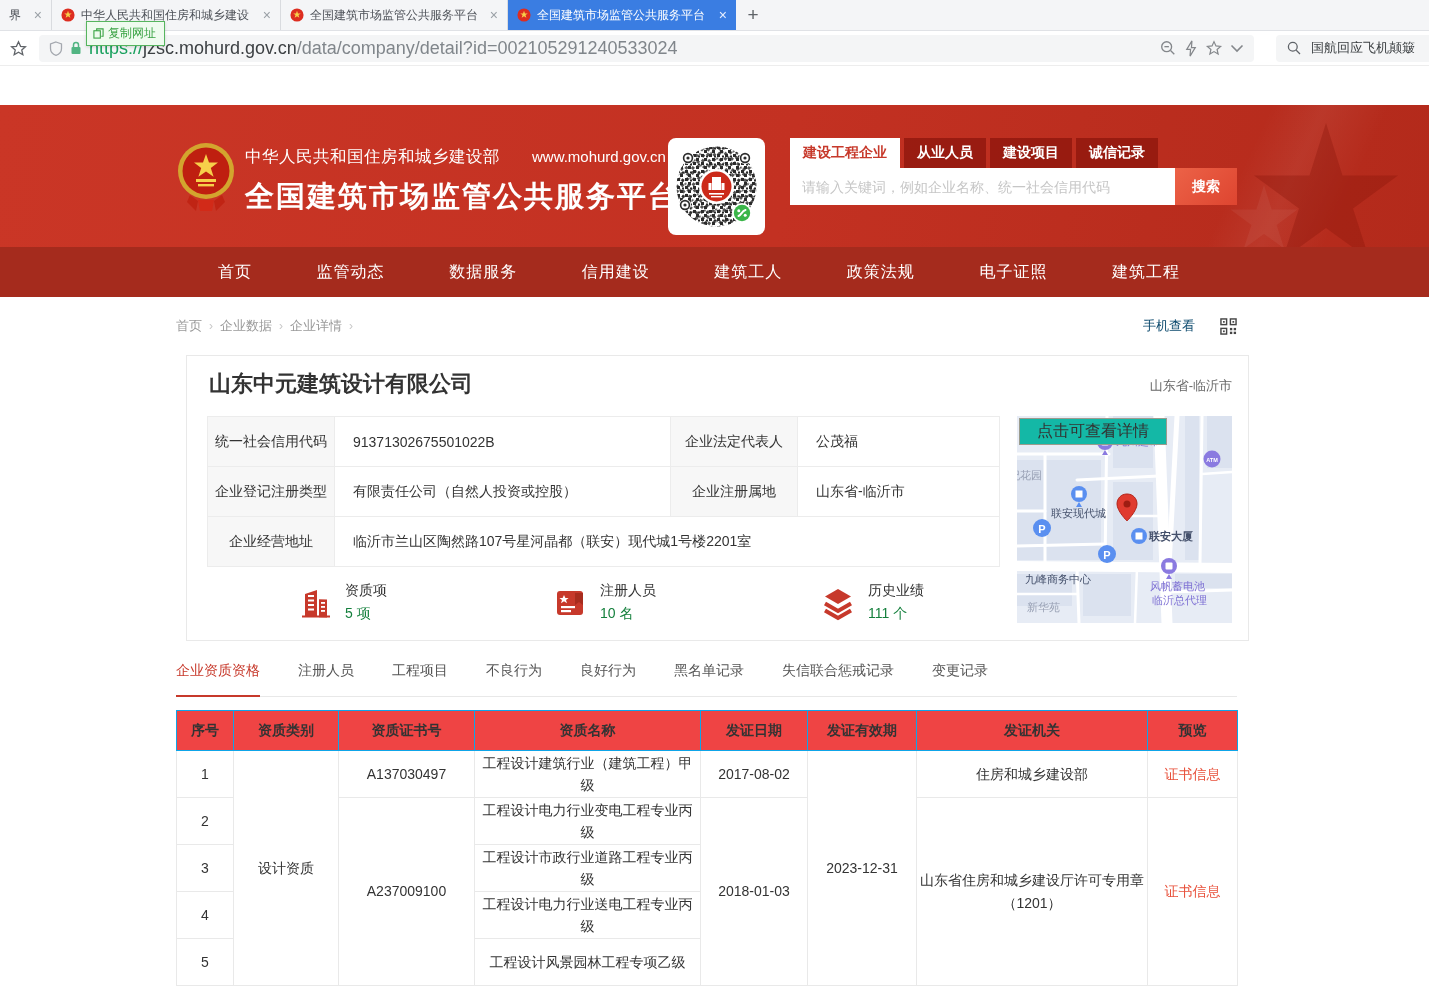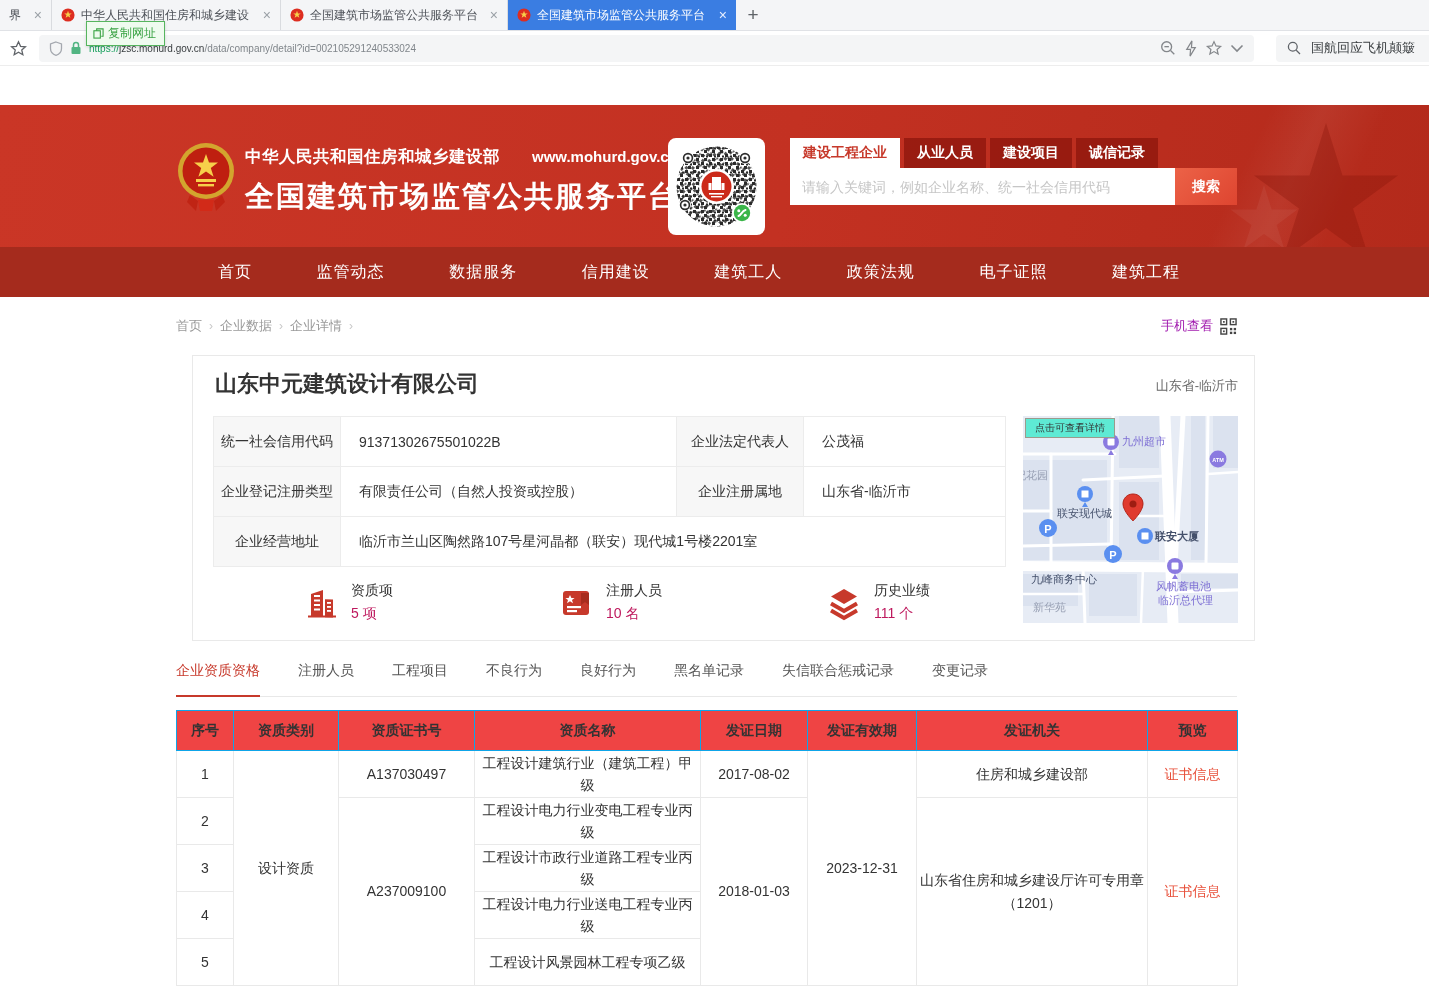--- a/index.html
+++ b/index.html
@@ -17,36 +17,36 @@
   .tab-3{width:228px;background:#3a7de2;color:#fff;border-right:none}
   .tab-3 .t-close{color:#e8f0ff}
   .newtab{width:34px;display:flex;align-items:center;justify-content:center;font-size:19px;color:#5f6368;cursor:pointer}
   .favicon{width:14px;height:14px;flex:0 0 auto}
 
   .copy-tooltip{position:absolute;top:21px;left:86px;z-index:40;background:#effbef;border:1px solid #56b55e;color:#3aa344;font-size:12px;padding:3px 8px 3px 6px;display:flex;align-items:center;gap:4px;box-shadow:0 1px 3px rgba(0,0,0,.15)}
 
   .addressbar{position:absolute;top:31px;left:0;width:1429px;height:35px;background:#fff;border-bottom:1px solid #ededed;display:flex;align-items:center}
   .ab-star{margin:0 11px 0 9px;flex:0 0 auto;cursor:pointer}
   .urlfield{height:27px;width:1215px;background:#f4f5f6;border-radius:4px;display:flex;align-items:center;padding:0 10px;gap:7px}
-  .url-text{font-size:10px;white-space:nowrap;overflow:hidden}
+  .url-text{font-size:18px;white-space:nowrap;overflow:hidden}
   .url-proto{color:#18a05d}
   .url-host{color:#3c4043}
   .url-path{color:#80868b}
   .urlfield .spacer{flex:1}
   .uf-ico{flex:0 0 auto;cursor:pointer;opacity:.75}
   .quicksearch{margin-left:22px;height:27px;flex:1;background:#f4f5f6;border-radius:4px 0 0 4px;display:flex;align-items:center;gap:9px;padding:0 10px;font-size:13px;color:#3c4043;cursor:pointer}
 
   
   .banner{position:absolute;top:105px;left:0;width:1429px;height:142px;background:linear-gradient(100deg,#ca3626 0%,#c33122 55%,#b32a1b 100%);overflow:hidden}
   .banner .deco-star{position:absolute;right:28px;top:18px;width:150px;height:150px;background:rgba(130,15,8,.30);clip-path:polygon(50% 0%,61% 35%,98% 35%,68% 57%,79% 91%,50% 70%,21% 91%,32% 57%,2% 35%,39% 35%)}
   .banner .deco-star2{position:absolute;right:130px;top:80px;width:70px;height:70px;background:rgba(255,255,255,.05);clip-path:polygon(50% 0%,61% 35%,98% 35%,68% 57%,79% 91%,50% 70%,21% 91%,32% 57%,2% 35%,39% 35%)}
   .banner .deco-ribbon{position:absolute;right:-60px;top:-30px;width:420px;height:260px;background:linear-gradient(115deg,rgba(255,255,255,0) 40%,rgba(255,255,255,.06) 50%,rgba(255,255,255,0) 62%)}
   .emblem{position:absolute;left:176px;top:33px}
   .banner-text{position:absolute;left:245px;top:41px}
-  .b-line1{display:flex;align-items:baseline;gap:32px;color:#fff;font-weight:bold}
+  .b-line1{display:flex;align-items:baseline;gap:32px;color:#fff;font-weight:normal}
   .b-ministry{font-size:16.5px;letter-spacing:.5px}
   .b-site{font-size:15px}
   .b-platform{margin-top:9px;color:#fff;font-size:29px;font-weight:bold;letter-spacing:2px}
   .qrbox{position:absolute;left:668px;top:33px;width:97px;height:97px;background:#fff;border-radius:8px;display:flex;align-items:center;justify-content:center}
 
   .hsearch{position:absolute;left:790px;top:33px;width:447px}
   .hs-tabs{display:flex;gap:4px;height:30px}
   .hs-tab{padding:0 13px;display:flex;align-items:center;font-size:14px;font-weight:bold;color:#fff;background:rgba(140,22,12,.75);cursor:pointer}
   .hs-tab.active{background:#fff;color:#c7392b}
   .hs-inputrow{display:flex;height:37px}
@@ -55,43 +55,43 @@
   .hs-btn{width:62px;background:linear-gradient(135deg,#ec6247,#de4530);color:#fff;font-size:14px;font-weight:bold;display:flex;align-items:center;justify-content:center;cursor:pointer}
 
   .mainnav{position:absolute;top:247px;left:0;width:1429px;height:50px;background:#a52b1d}
   .mainnav-inner{position:absolute;left:218px;width:962px;height:50px;display:flex;justify-content:space-between;align-items:center}
   .nav-item{color:#fff;font-size:16px;cursor:pointer;letter-spacing:1px}
 
   
   .crumbrow{position:absolute;top:315px;left:176px;width:1061px;height:22px;display:flex;align-items:center;font-size:13px;color:#999}
   .crumb{cursor:pointer}
   .crumb-sep{margin:0 7px;color:#c8c8c8;font-size:12px}
-  .crumb-right{margin-left:auto;display:flex;align-items:center;gap:7px;color:#a21caf}
+  .crumb-right{margin-left:auto;display:flex;align-items:center;gap:25px;color:#0c4a6e}
   .crumb-right span{cursor:pointer}
 
   
-  .card{position:absolute;top:355px;left:192px;width:1063px;height:286px;border:1px solid #e9e9e9;background:#fff}
+  .card{position:absolute;top:355px;left:186px;width:1063px;height:286px;border:1px solid #e9e9e9;background:#fff}
   .c-title{position:absolute;left:22px;top:13px;font-size:22px;font-weight:bold;color:#333}
   .c-region{position:absolute;right:16px;top:21px;font-size:13px;color:#666}
   .infotable{position:absolute;left:20px;top:60px;border-collapse:collapse}
   .infotable td{border:1px solid #ececec;height:50px;font-size:14px;color:#333}
   .infotable td.lbl{background:#f7f7f7;text-align:center;width:127px}
   .infotable td.val{padding:0 18px}
   .w-v1{width:336px}.w-l2{width:125px}.w-v2{width:202px}
 
   .stat{position:absolute;top:226px;display:flex;gap:12px;align-items:center}
   .stat-1{left:110px}.stat-2{left:365px}.stat-3{left:633px}
   .stat .txt{display:flex;flex-direction:column;gap:5px;font-size:14px}
   .stat .s-label{color:#333}
-  .stat .s-value{color:#be185d}
+  .stat .s-value{color:#15803d}
 
   
   .map{position:absolute;left:830px;top:60px;width:215px;height:207px;overflow:hidden;cursor:pointer;background:#e7ecf5}
   .map svg{position:absolute;left:0;top:0}
-  .map-tip{position:absolute;left:2px;top:2px;background:#5eead4;border:1px solid #9b9b8c;color:#333;font-size:10px;padding:2px 9px;z-index:5}
+  .map-tip{position:absolute;left:2px;top:2px;background:#14b8a6;border:1px solid #9b9b8c;color:#333;font-size:16px;padding:2px 17px;z-index:5}
   .mlabel{position:absolute;font-size:11px;white-space:nowrap;z-index:3}
   .ml-purple{color:#7d6fd4}
   .ml-dim{color:#98a0b4}
   .ml-dark{color:#44506b}
 
   
   .dtabs{position:absolute;top:662px;left:176px;width:1061px;height:35px;display:flex;gap:38px;border-bottom:1px solid #e8e8e8}
   .dtab{font-size:14px;color:#555;padding-bottom:10px;cursor:pointer}
   .dtab.active{color:#c7392b;border-bottom:2px solid #c7392b;margin-bottom:-1px;padding-bottom:9px}
 

